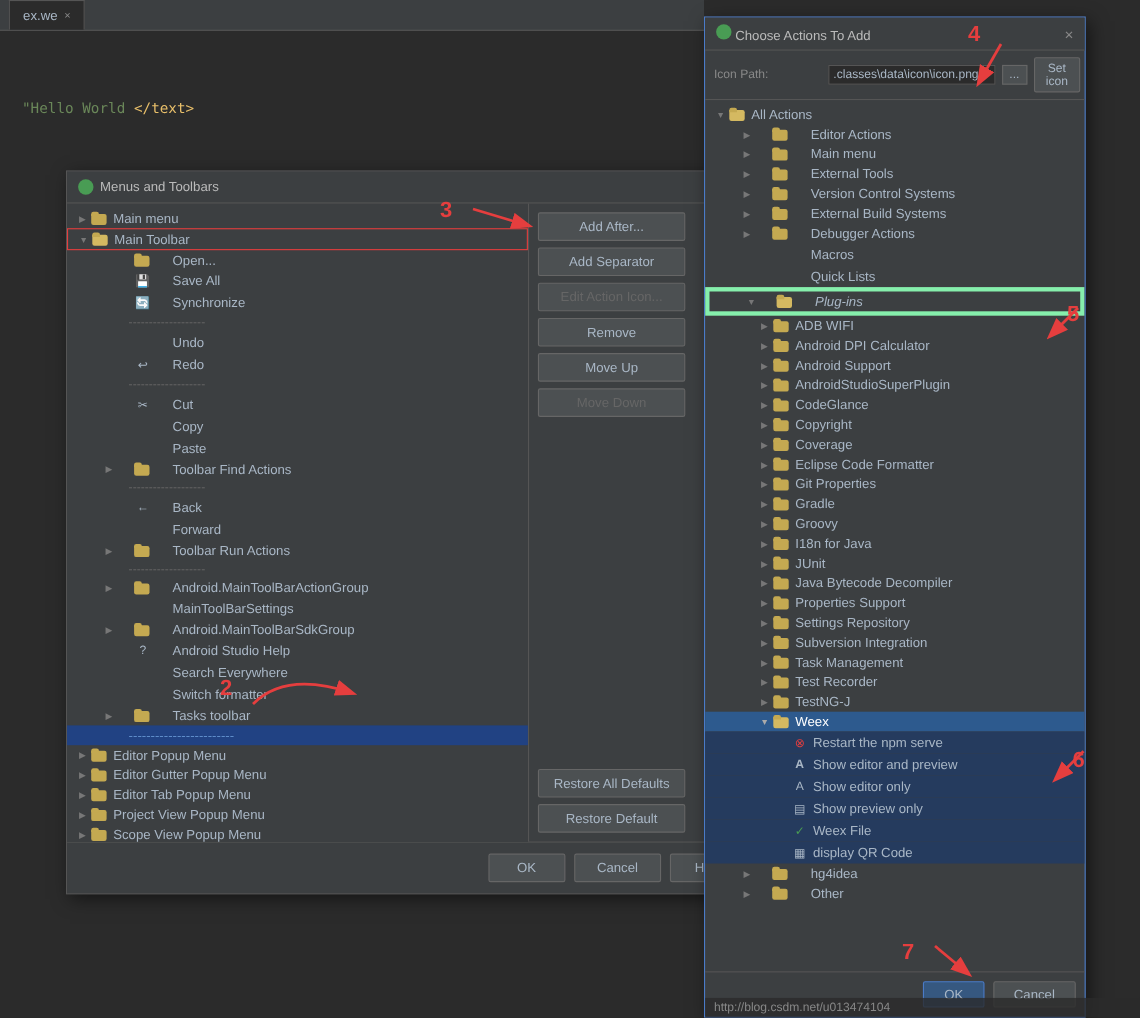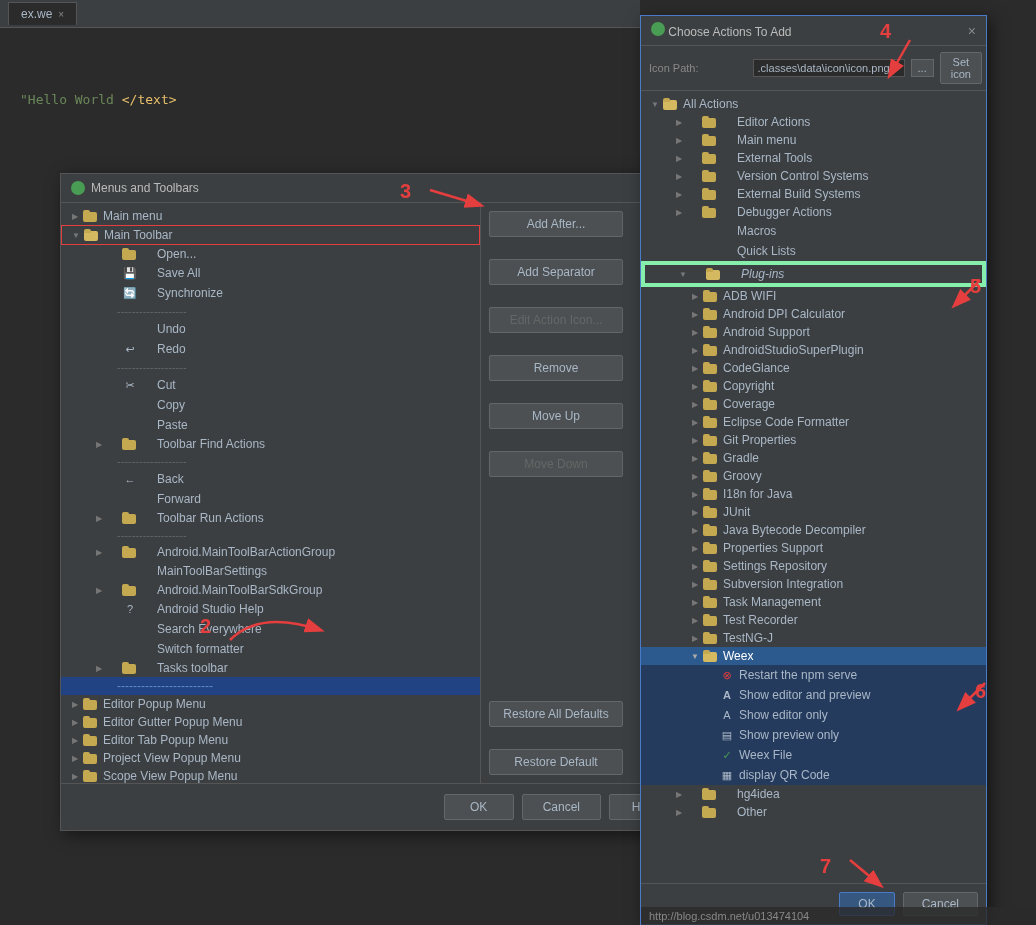--- a/index.html
+++ b/index.html
@@ -19,21 +19,20 @@
       position: absolute;
       top: 0; left: 0;
       width: 640px;
       height: 925px;
       background: #2b2b2b;
     }
     .editor-tab-bar {
       background: #3c3f41;
       height: 28px;
       display: flex;
-      align-items: center;
       padding: 0 8px;
       border-bottom: 1px solid #555;
     }
     .editor-tab {
       background: #2b2b2b;
       color: #a9b7c6;
       padding: 4px 12px;
       border-top: 1px solid #555;
       border-left: 1px solid #555;
       border-right: 1px solid #555;
@@ -53,21 +52,21 @@
       font-family: monospace;
       font-size: 13px;
       line-height: 1.6;
     }
     .code-string { color: #6a8759; }
     .code-tag { color: #e8bf6a; }
 
     
     .menus-dialog {
       position: absolute;
-      top: 173px;
+      top: 155px;
       left: 60px;
       width: 630px;
       background: #3c3f41;
       border: 1px solid #555;
       box-shadow: 4px 4px 15px rgba(0,0,0,0.5);
       z-index: 10;
     }
     .dialog-title-bar {
       background: #3c3f41;
       padding: 6px 10px;
@@ -187,21 +186,21 @@
       color: #666;
       font-size: 11px;
     }
 
     
     .buttons-panel {
       width: 150px;
       padding: 8px;
       display: flex;
       flex-direction: column;
-      gap: 22px;
+      gap: 6px;
     }
 
     .action-btn {
       background: #4c5052;
       border: 1px solid #666;
       color: #a9b7c6;
       padding: 5px 8px;
       text-align: center;
       cursor: pointer;
       font-size: 12px;

